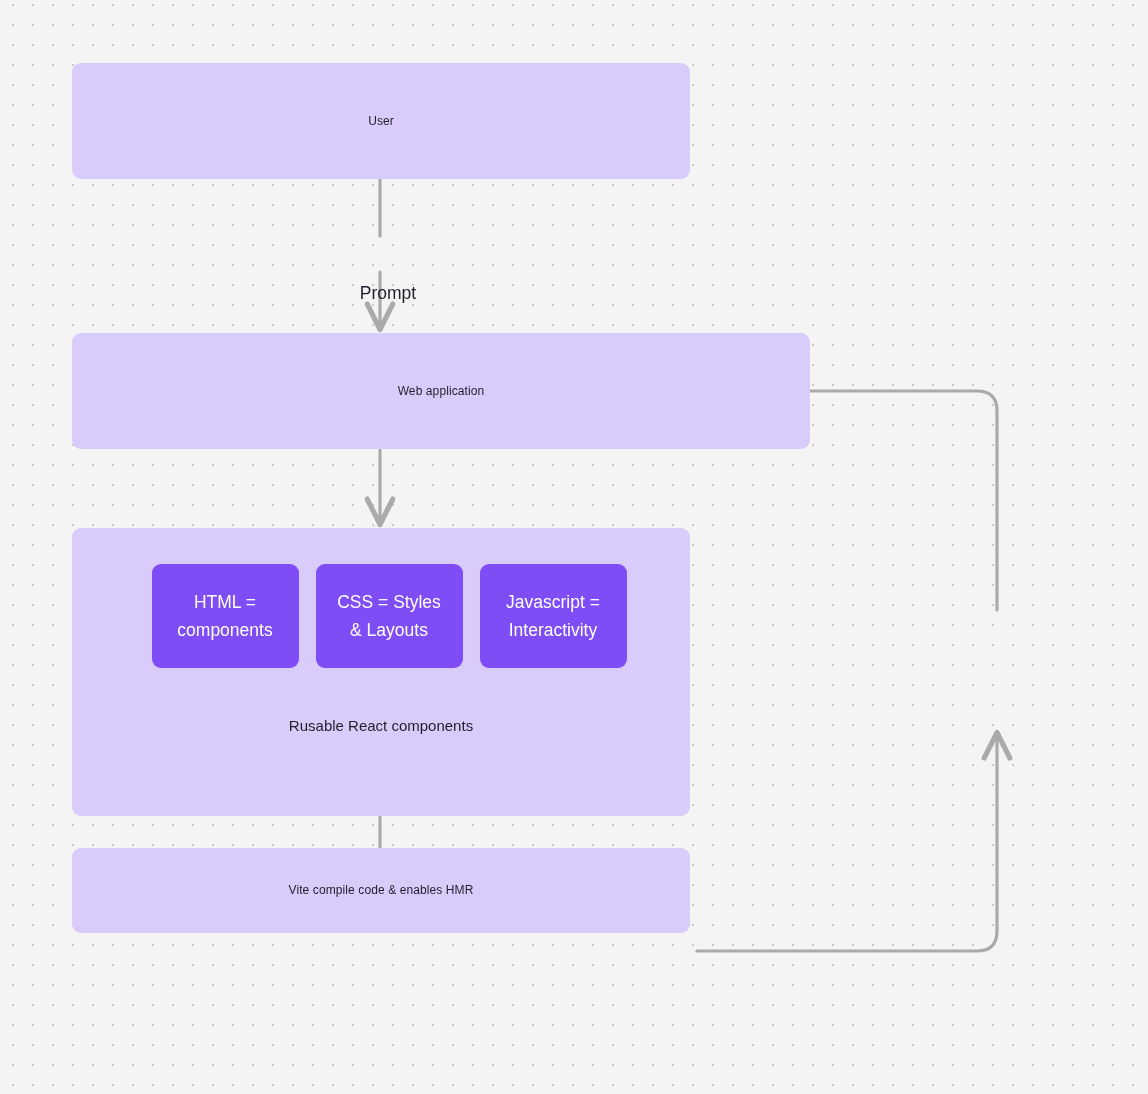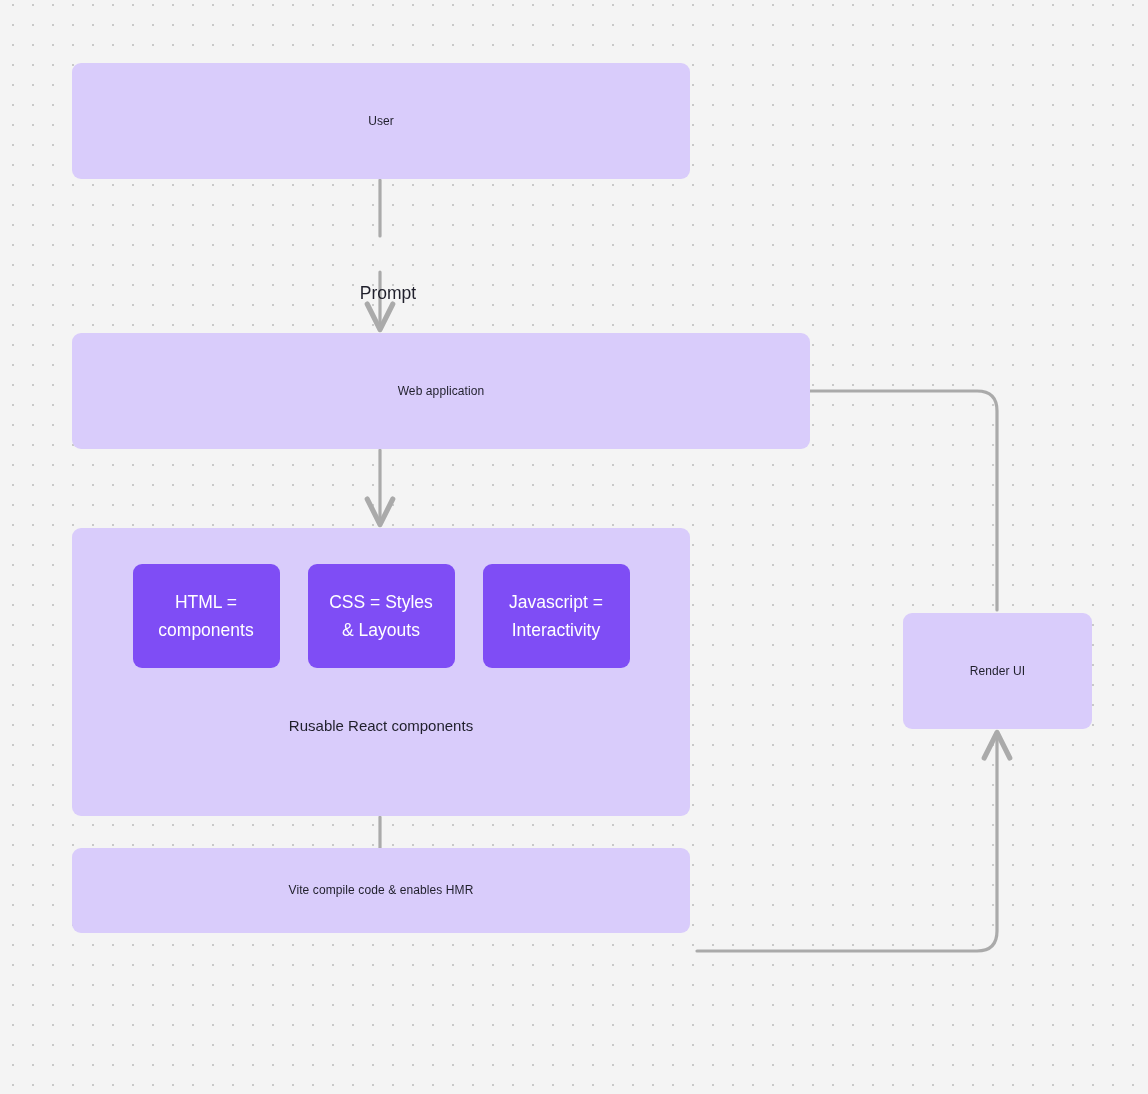--- a/index.html
+++ b/index.html
@@ -55,26 +55,26 @@
   #node-user      { left: 72px;  top: 63px;  width: 618px; height: 116px; }
   #node-webapp    { left: 72px;  top: 333px; width: 738px; height: 116px; }
   #node-react     { left: 72px;  top: 528px; width: 618px; height: 288px;
                     display: block; }
   #node-vite      { left: 72px;  top: 848px; width: 618px; height: 85px; }
   #node-render    { left: 903px; top: 613px; width: 189px; height: 116px; }
 
   
   .react-inner-row {
     position: absolute;
-    left: 0;
+    left: 8px;
     top: 36px;
     width: 618px;
     display: flex;
     justify-content: center;
-    gap: 28px;
+    gap: 17px;
   }
   .chip {
     width: 147px;
     height: 104px;
     background-color: #7f4df5;
     border-radius: 9px;
     display: flex;
     align-items: center;
     justify-content: center;
     box-sizing: border-box;
@@ -170,17 +170,14 @@
       </div>
 
     </div>
     <div class="react-caption">Rusable React components</div>
   </div>
 
   <div class="node" id="node-vite">
     <span class="node-label">Vite compile code &amp; enables HMR</span>
   </div>
 
-  <div class="node" id="node-render">
-    <span class="node-label">Render UI</span>
-  </div>
 
 </div>
 
 </body></html>

